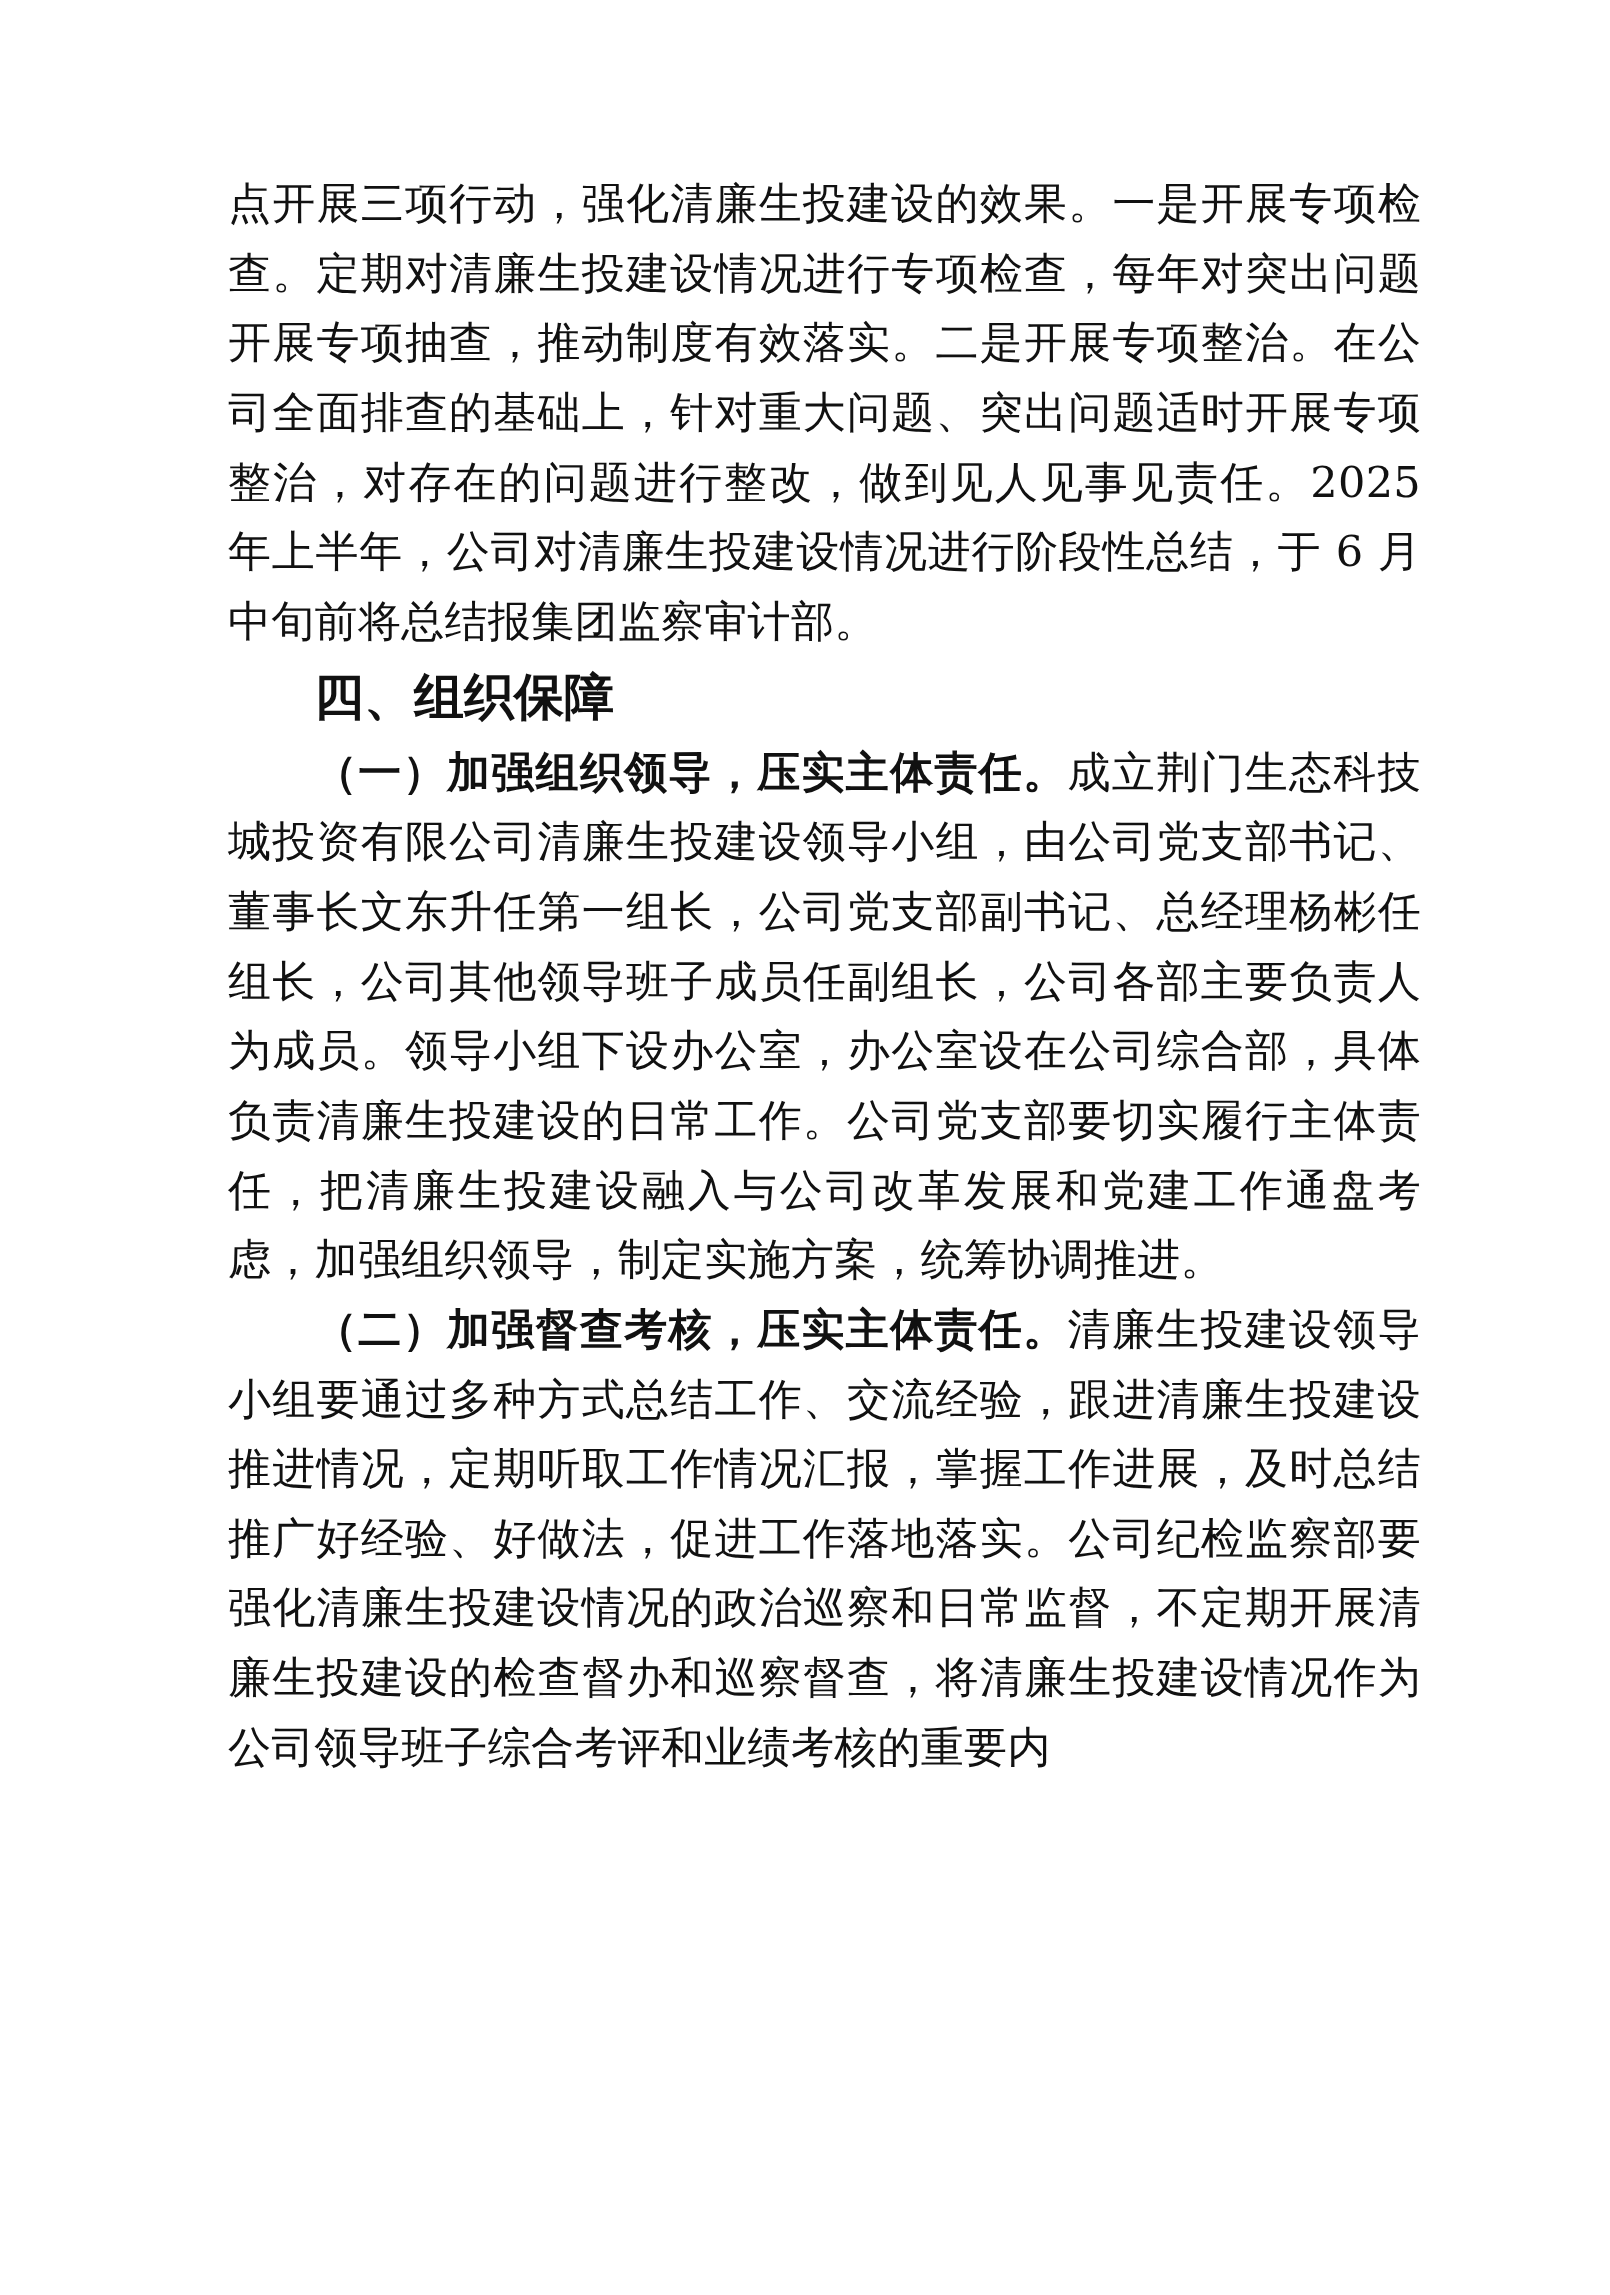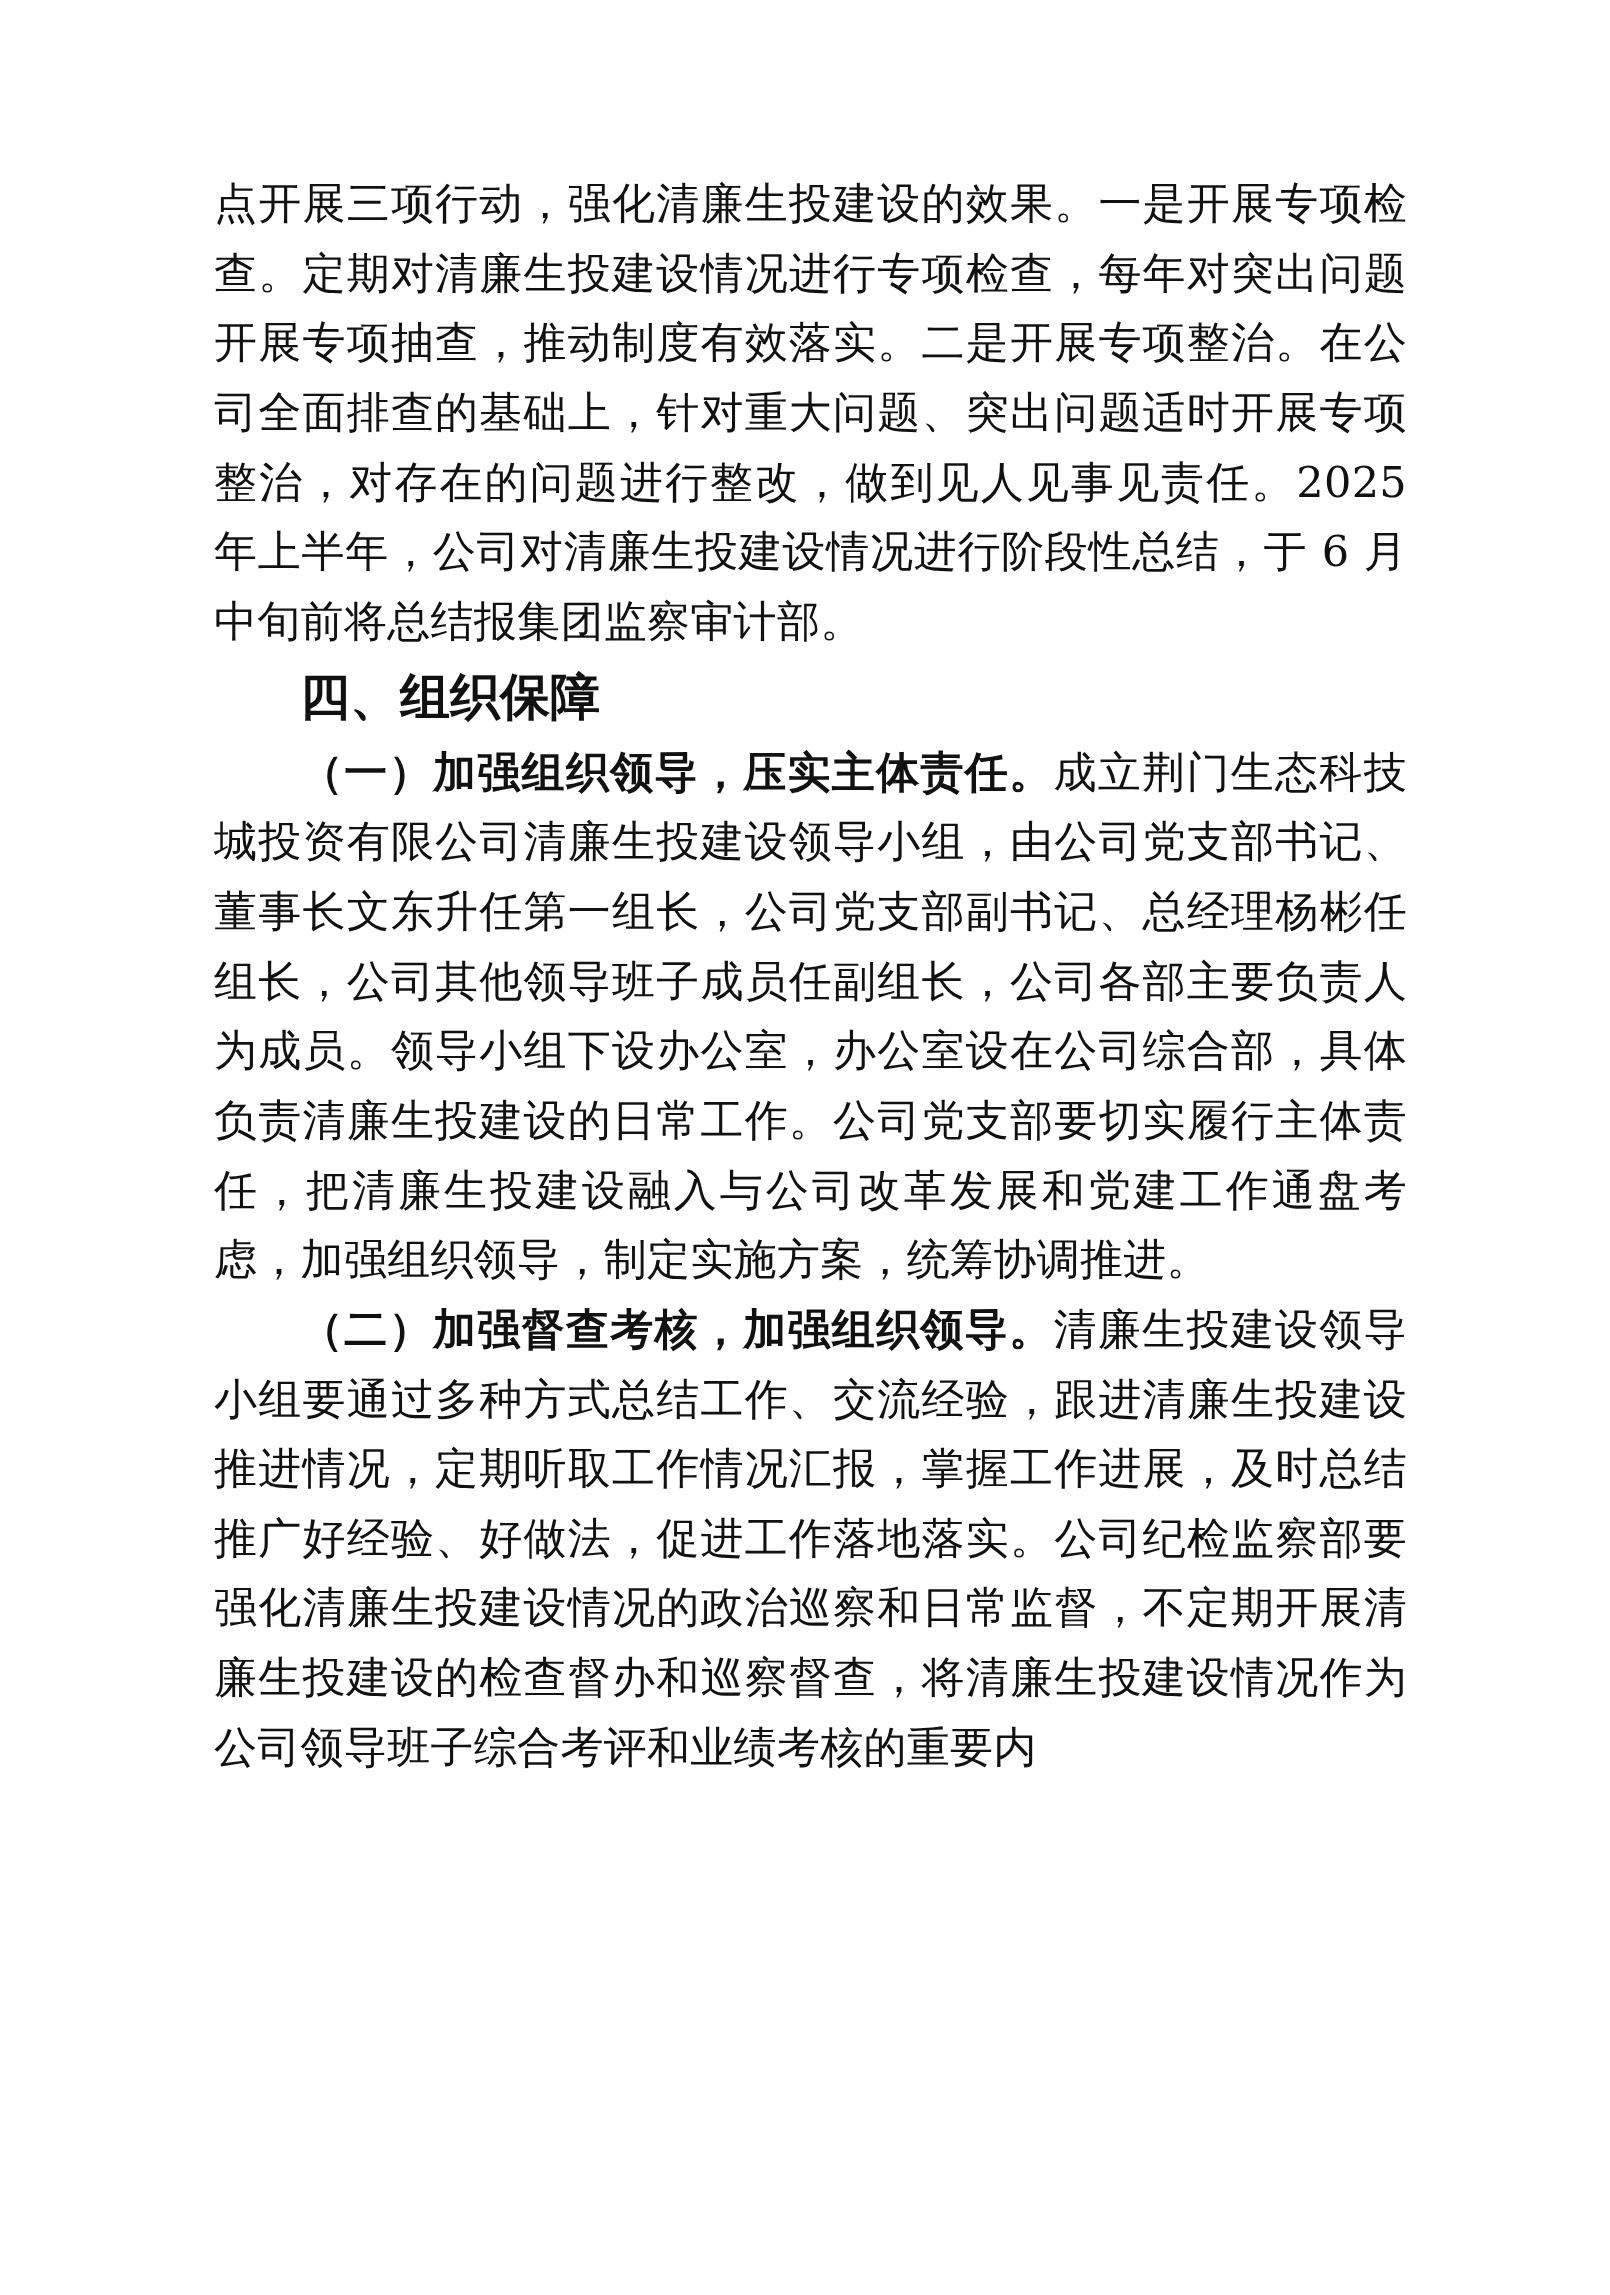--- a/index.html
+++ b/index.html
@@ -13,21 +13,21 @@
   .page {
     position: relative;
     width: 1611px;
     height: 2295px;
     background: #ffffff;
     box-sizing: border-box;
     overflow: hidden;
   }
   .page-inner {
     position: absolute;
-    left: 214px;
+    left: 228px;
     top: 169px;
     width: 1193px;
   }
   .para {
     font-size: 43px;
     line-height: 1.62;
     color: #111111;
     text-align: justify;
     text-justify: inter-ideograph;
     letter-spacing: 0.3px;
@@ -57,17 +57,17 @@
 
 <div class="page">
   <div class="page-inner">
 
     <p class="para">点开展三项行动，强化清廉生投建设的效果。一是开展专项检查。定期对清廉生投建设情况进行专项检查，每年对突出问题开展专项抽查，推动制度有效落实。二是开展专项整治。在公司全面排查的基础上，针对重大问题、突出问题适时开展专项整治，对存在的问题进行整改，做到见人见事见责任。2025 年上半年，公司对清廉生投建设情况进行阶段性总结，于 6 月中旬前将总结报集团监察审计部。</p>
 
     <p class="heading">四、组织保障</p>
 
     <p class="para indent"><span class="lead-bold">（一）加强组织领导，压实主体责任。</span><span>成立荆门生态科技城投资有限公司清廉生投建设领导小组，由公司党支部书记、董事长文东升任第一组长，公司党支部副书记、总经理杨彬任组长，公司其他领导班子成员任副组长，公司各部主要负责人为成员。领导小组下设办公室，办公室设在公司综合部，具体负责清廉生投建设的日常工作。公司党支部要切实履行主体责任，把清廉生投建设融入与公司改革发展和党建工作通盘考虑，加强组织领导，制定实施方案，统筹协调推进。</span></p>
 
-    <p class="para indent"><span class="lead-bold">（二）加强督查考核，加强组织领导。</span><span>清廉生投建设领导小组要通过多种方式总结工作、交流经验，跟进清廉生投建设推进情况，定期听取工作情况汇报，掌握工作进展，及时总结推广好经验、好做法，促进工作落地落实。公司纪检监察部要强化清廉生投建设情况的政治巡察和日常监督，不定期开展清廉生投建设的检查督办和巡察督查，将清廉生投建设情况作为公司领导班子综合考评和业绩考核的重要内</span></p>
+    <p class="para indent"><span class="lead-bold">（二）加强督查考核，压实主体责任。</span><span>清廉生投建设领导小组要通过多种方式总结工作、交流经验，跟进清廉生投建设推进情况，定期听取工作情况汇报，掌握工作进展，及时总结推广好经验、好做法，促进工作落地落实。公司纪检监察部要强化清廉生投建设情况的政治巡察和日常监督，不定期开展清廉生投建设的检查督办和巡察督查，将清廉生投建设情况作为公司领导班子综合考评和业绩考核的重要内</span></p>
 
   </div>
 </div>
 
 
 </body></html>

